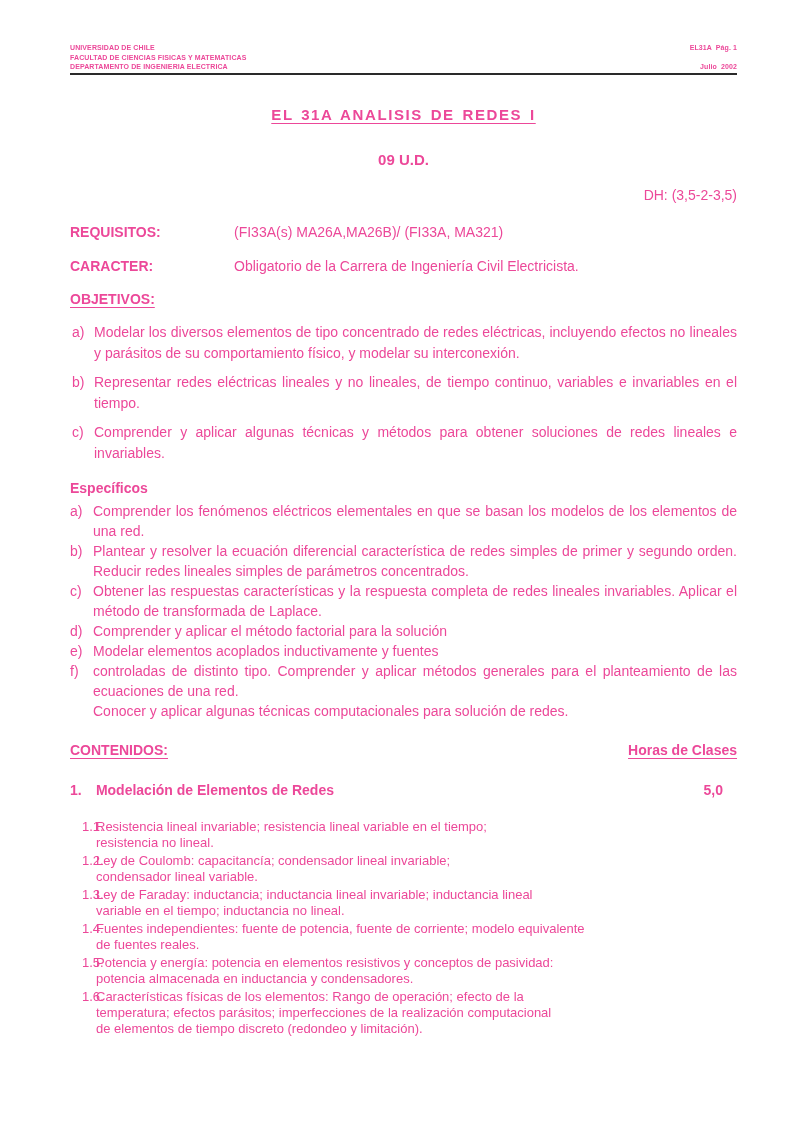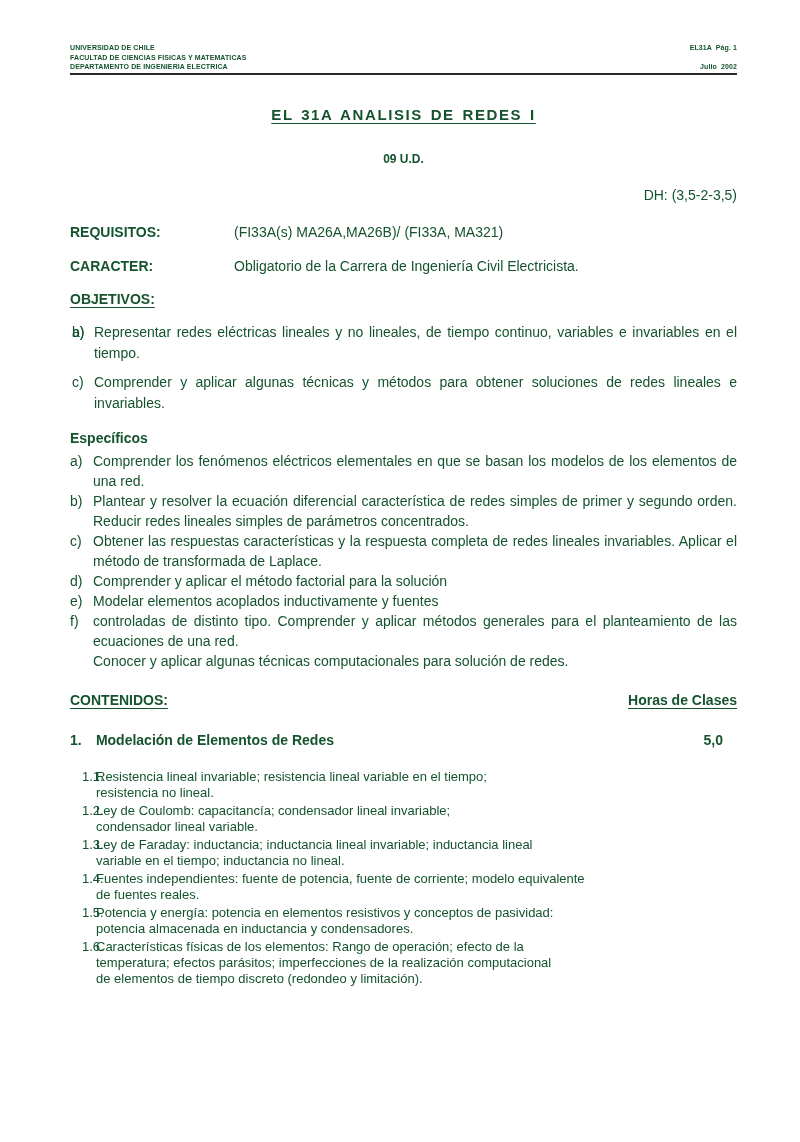--- a/index.html
+++ b/index.html
@@ -2,21 +2,21 @@
 <html><head>
 <meta charset="utf-8">
 <style>
   * { margin: 0; padding: 0; box-sizing: border-box; }
   html, body { background: #ffffff; }
   .page {
     position: relative;
     width: 800px;
     height: 1142px;
     background: #ffffff;
-    color: #14532d;
+    color: #ec4899;
     font-family: "Liberation Sans", sans-serif;
     font-size: 14px;
     line-height: 21px;
     padding: 43px 63px 20px 70px;
     overflow: hidden;
   }
 
   
   .header {
     display: flex;
@@ -47,21 +47,21 @@
     line-height: 19px;
     font-weight: 700;
     letter-spacing: 1.6px;
     word-spacing: 2px;
     text-decoration: underline;
     text-underline-offset: 3px;
   }
   .units {
     margin-top: 26px;
     text-align: center;
-    font-size: 12px;
+    font-size: 15px;
     line-height: 19px;
     font-weight: 700;
   }
   .dh {
     margin-top: 17px;
     text-align: right;
     line-height: 19px;
   }
 
   
@@ -147,20 +147,21 @@
   </div>
   <div class="field-row second">
     <span class="field-label">CARACTER:</span>
     <span>Obligatorio de la Carrera de Ingeniería Civil Electricista.</span>
   </div>
 
   <div class="section-heading">OBJETIVOS:</div>
 
   <div class="obj-item">
     <span class="marker">a)</span>
+    <span>Modelar los diversos elementos de tipo concentrado de redes eléctricas, incluyendo efectos no lineales y parásitos de su comportamiento físico, y modelar su interconexión.</span>
   </div>
   <div class="obj-item follow">
     <span class="marker">b)</span>
     <span>Representar redes eléctricas lineales y no lineales, de tiempo continuo, variables e invariables en el tiempo.</span>
   </div>
   <div class="obj-item follow">
     <span class="marker">c)</span>
     <span>Comprender y aplicar algunas técnicas y métodos para obtener soluciones de redes lineales e invariables.</span>
   </div>
 

